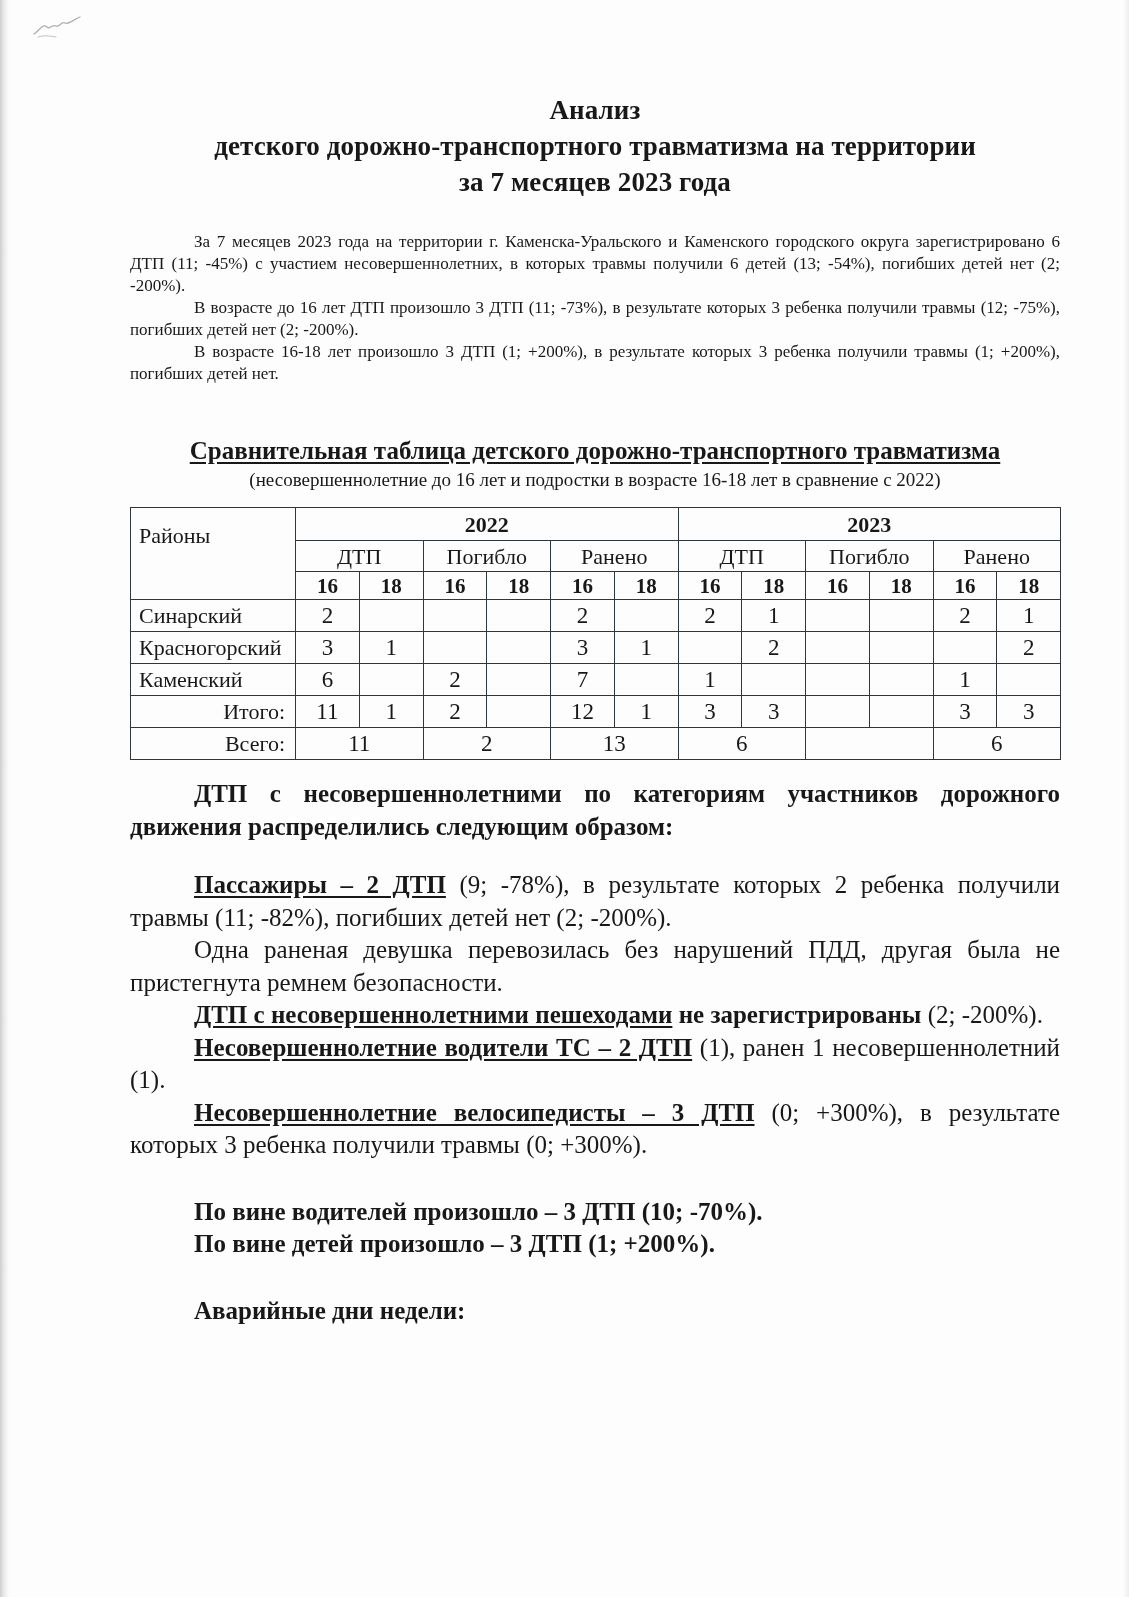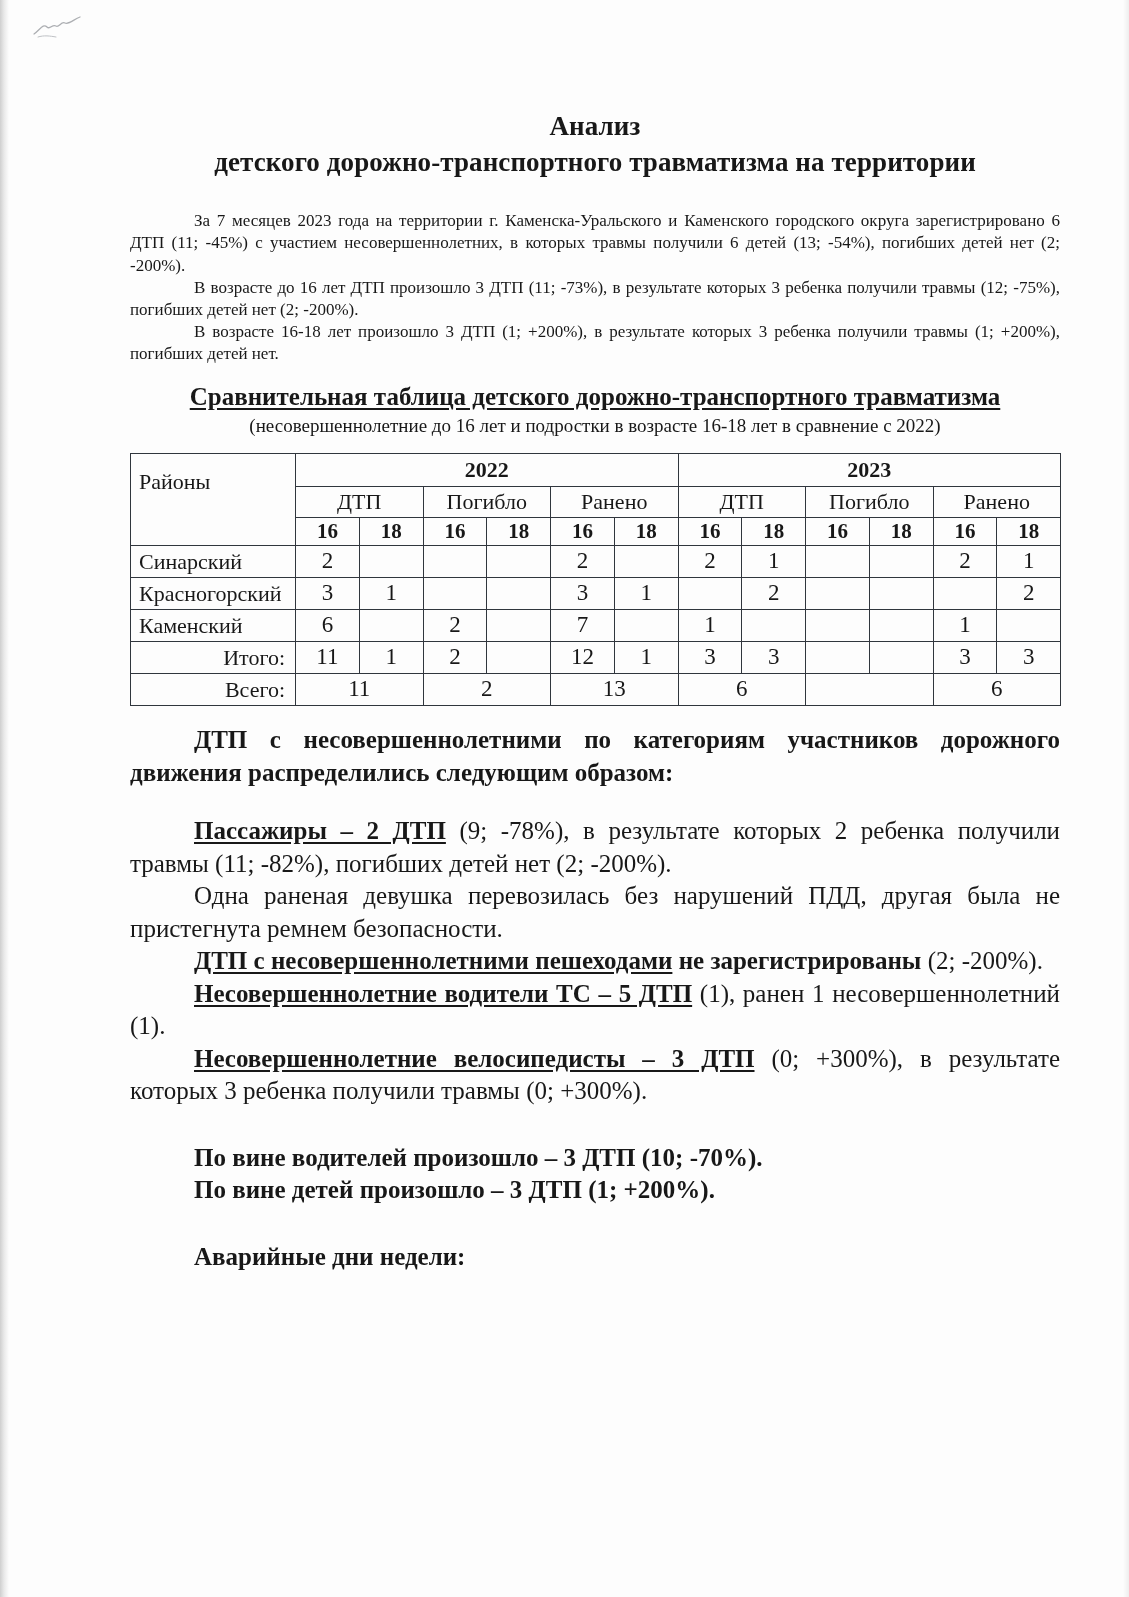--- a/index.html
+++ b/index.html
@@ -44,21 +44,21 @@
     left: 30px;
     top: 14px;
     width: 60px;
     height: 28px;
     opacity: .55;
   }
 
   .content {
     position: absolute;
     left: 130px;
-    top: 108px;
+    top: 92px;
     width: 930px;
   }
 
   .title-block {
     text-align: center;
     font-weight: bold;
     font-size: 27px;
     line-height: 1.34;
     letter-spacing: .1px;
   }
@@ -71,21 +71,21 @@
     font-size: 17px;
     line-height: 1.30;
     text-align: justify;
     text-indent: 64px;
     margin: 0;
   }
   .gap-after-title { height: 30px; }
 
   .sec-head {
     text-align: center;
-    margin-top: 18px;
+    margin-top: 52px;
   }
   .sec-head .main {
     font-weight: bold;
     font-size: 25px;
     text-decoration: underline;
     text-underline-offset: 3px;
   }
   .sec-head .sub {
     display: block;
     font-size: 19px;
@@ -176,20 +176,21 @@
   <svg class="scribble" viewBox="0 0 60 28">
     <path d="M4 20 C10 16, 13 9, 17 13 C20 16, 22 10, 26 12 C29 14, 31 7, 35 9 C39 11, 44 5, 50 3" fill="none" stroke="#6b6f76" stroke-width="1.3" stroke-linecap="round"></path>
     <path d="M8 23 C14 21, 20 22, 26 23" fill="none" stroke="#8a8f96" stroke-width="1" stroke-linecap="round"></path>
   </svg>
 
   <div class="content">
 
     <div class="title-block">
       <span class="l1">Анализ</span>
       <span class="l2">детского дорожно-транспортного травматизма на территории</span>
+      <span class="l4">за 7 месяцев 2023 года</span>
     </div>
 
     <div class="gap-after-title"></div>
 
     <p class="body">За 7 месяцев 2023 года на территории г. Каменска-Уральского и Каменского городского округа зарегистрировано 6 ДТП (11; -45%) с участием несовершеннолетних, в которых травмы получили 6 детей (13; -54%), погибших детей нет (2; -200%).</p>
     <p class="body">В возрасте до 16 лет ДТП произошло 3 ДТП (11; -73%), в результате которых 3 ребенка получили травмы (12; -75%), погибших детей нет (2; -200%).</p>
     <p class="body">В возрасте 16-18 лет произошло 3 ДТП (1; +200%), в результате которых 3 ребенка получили травмы (1; +200%), погибших детей нет.</p>
 
     <div class="sec-head">
       <span class="main">Сравнительная таблица детского дорожно-транспортного травматизма</span>
@@ -320,21 +321,21 @@
     <p class="bold-lead">ДТП с несовершеннолетними по категориям участников дорожного движения распределились следующим образом:</p>
 
     <div class="spacer-26"></div>
 
     <p class="plain-indent"><span class="b u">Пассажиры – 2 ДТП</span><span> (9; -78%), в результате которых 2 ребенка получили травмы (11; -82%), погибших детей нет (2; -200%).</span></p>
 
     <p class="plain-indent">Одна раненая девушка перевозилась без нарушений ПДД, другая была не пристегнута ремнем безопасности.</p>
 
     <p class="plain-indent"><span class="b u">ДТП с несовершеннолетними пешеходами</span><span class="b"> не зарегистрированы</span><span> (2; -200%).</span></p>
 
-    <p class="plain-indent"><span class="b u">Несовершеннолетние водители ТС – 5 ДТП</span><span> (1), ранен 1 несовершеннолетний (1).</span></p>
+    <p class="plain-indent"><span class="b u">Несовершеннолетние водители ТС – 2 ДТП</span><span> (1), ранен 1 несовершеннолетний (1).</span></p>
 
     <p class="plain-indent"><span class="b u">Несовершеннолетние велосипедисты – 3 ДТП</span><span> (0; +300%), в результате которых 3 ребенка получили травмы (0; +300%).</span></p>
 
     <div class="spacer-34"></div>
 
     <p class="bold-lead" style="text-align:left">По вине водителей произошло – 3 ДТП (10; -70%).</p>
     <p class="bold-lead" style="text-align:left">По вине детей произошло – 3 ДТП (1; +200%).</p>
 
     <div class="spacer-34"></div>
 

